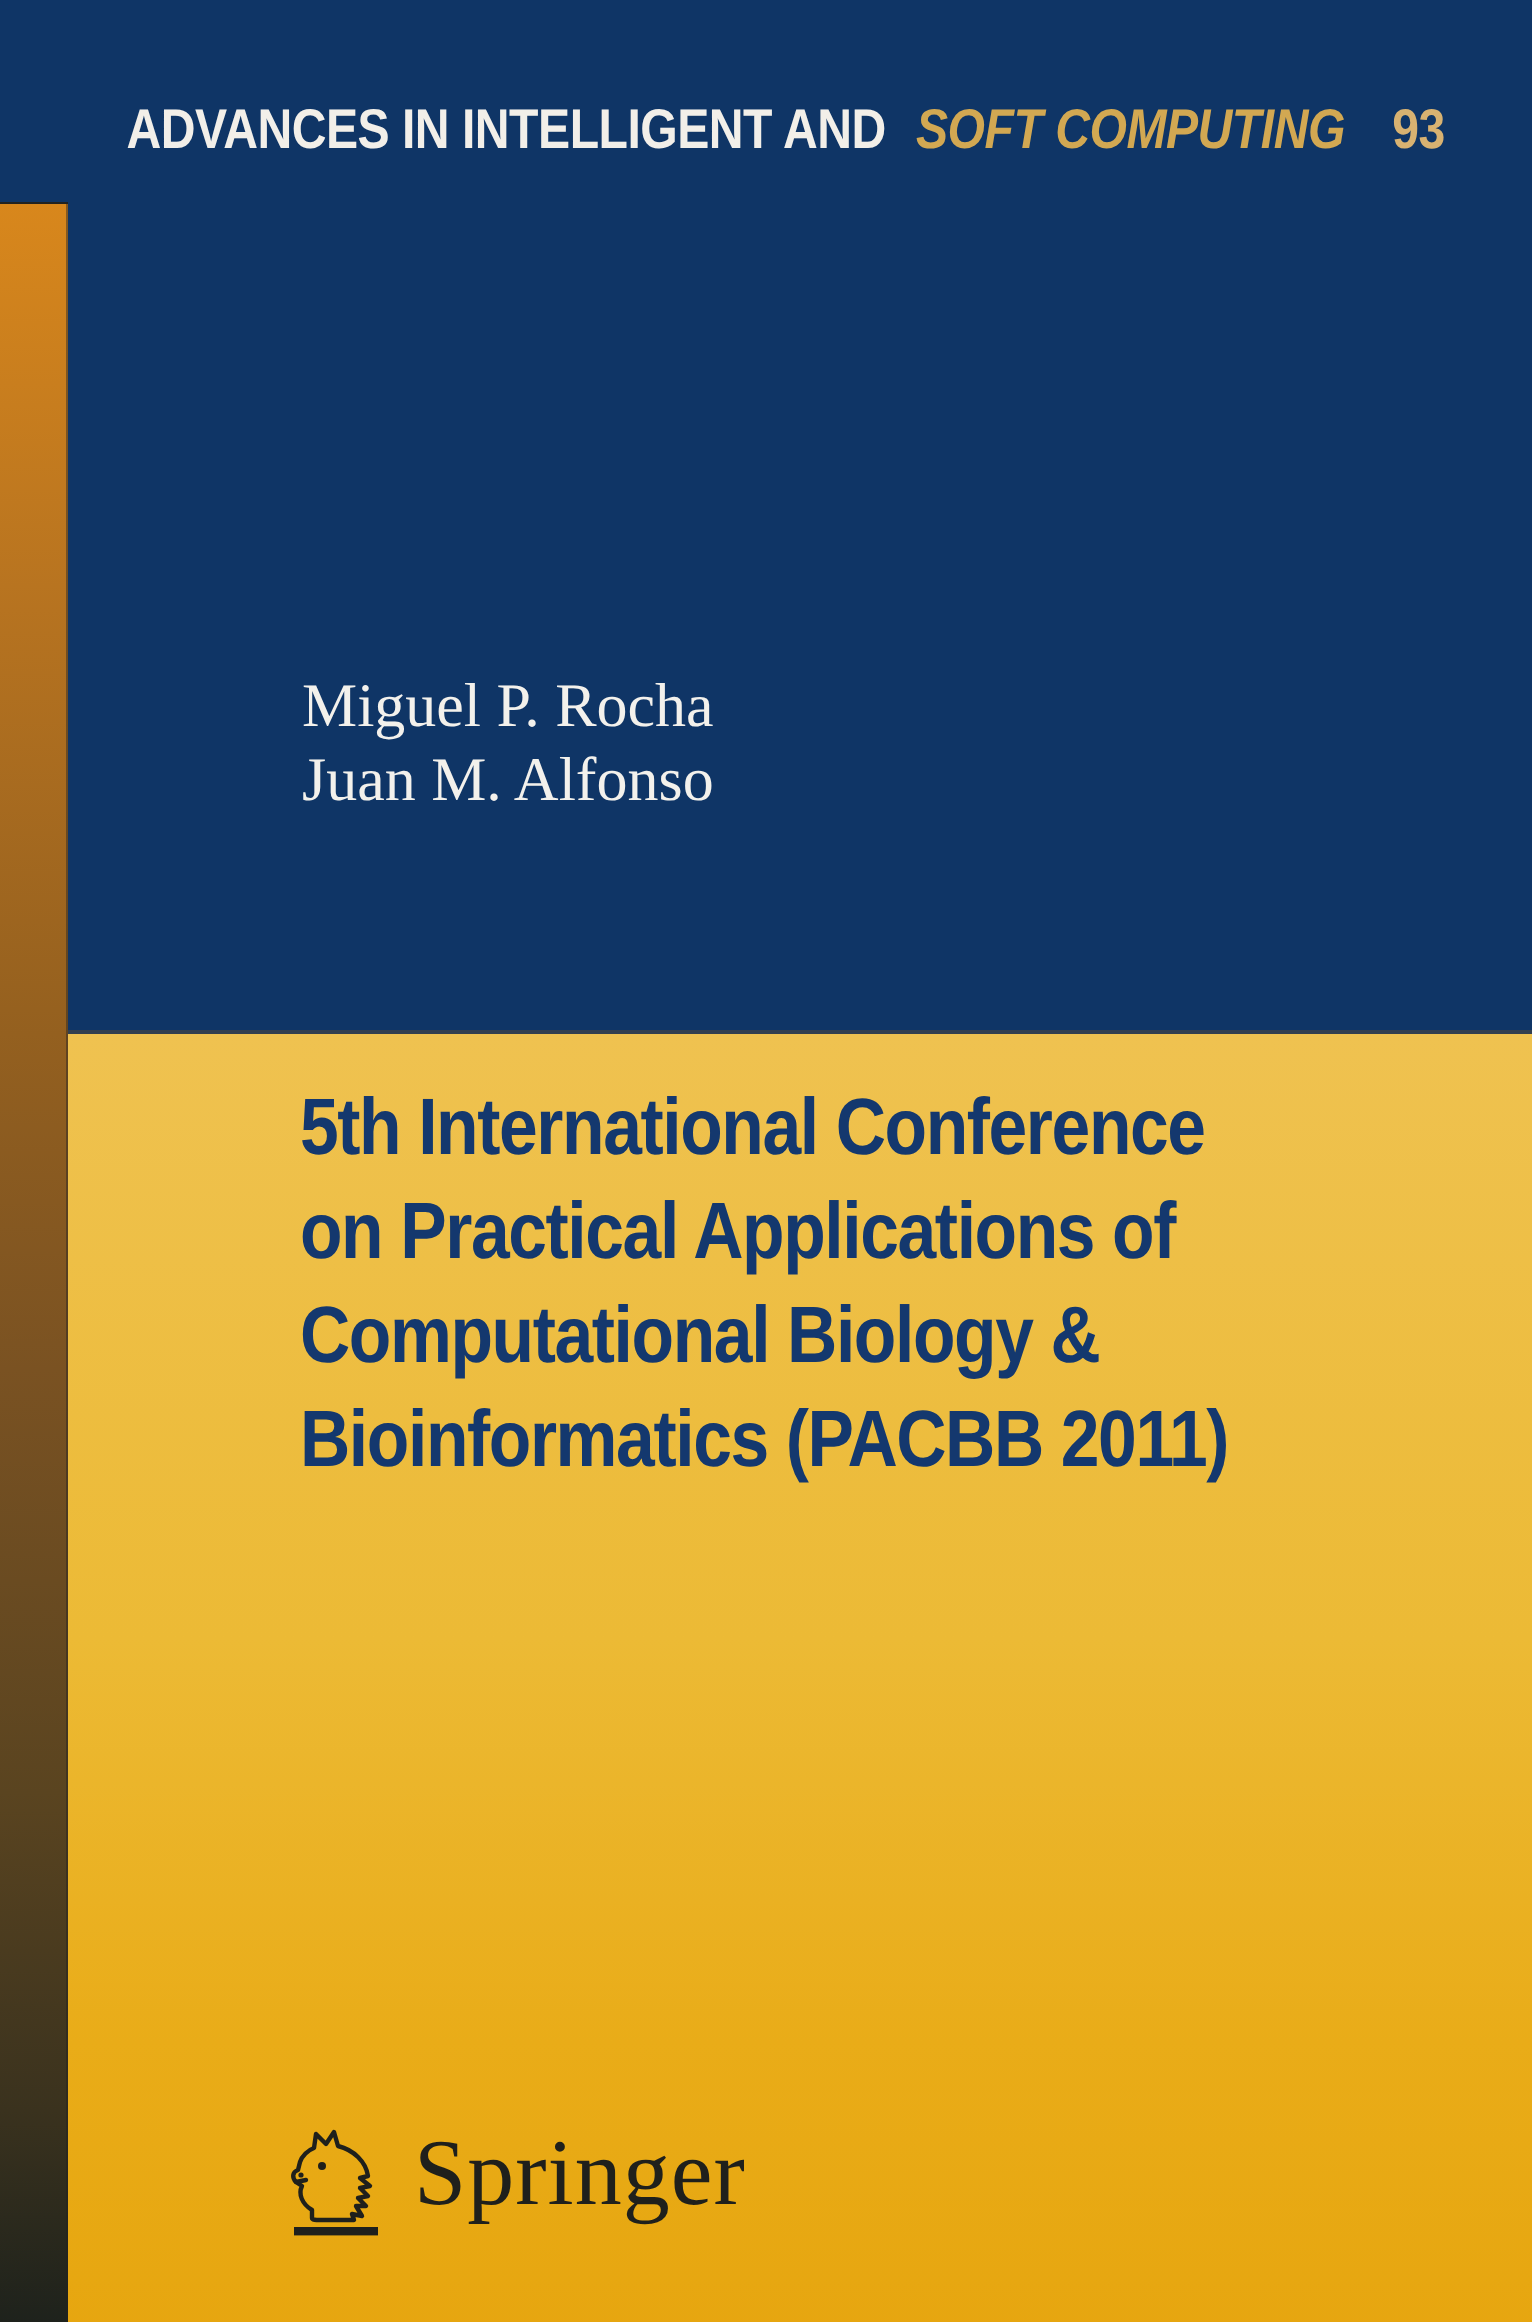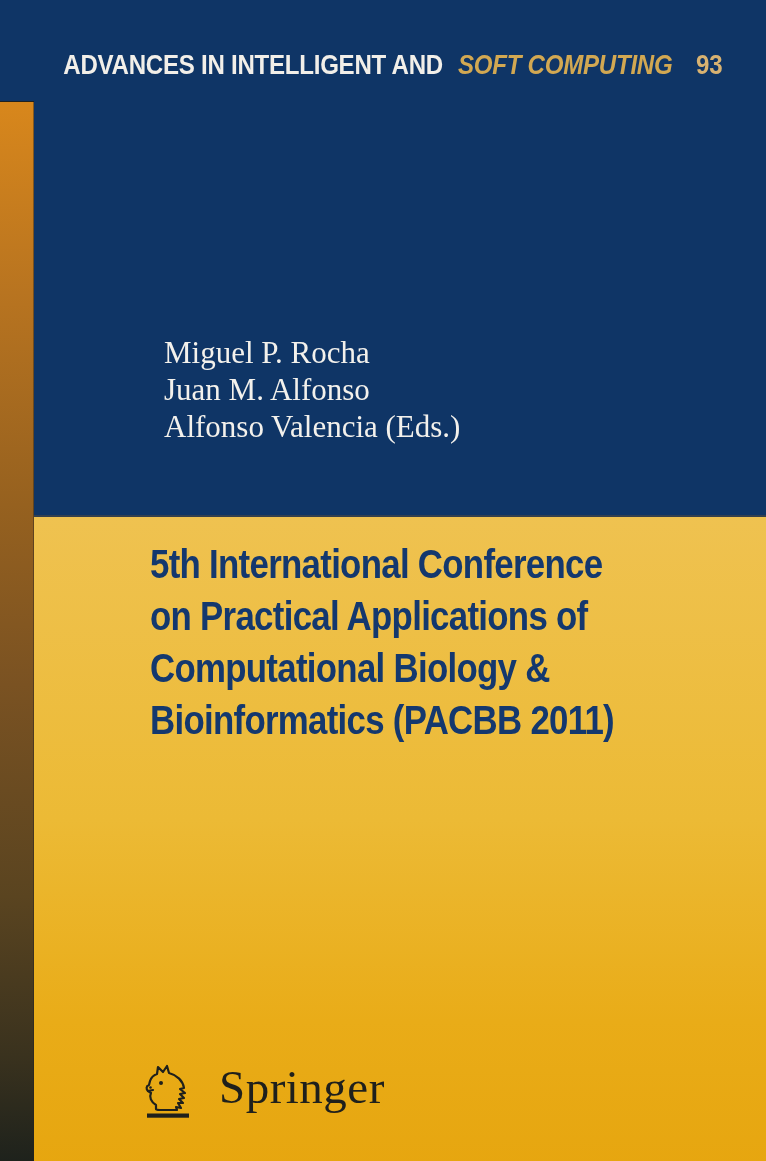--- a/index.html
+++ b/index.html
@@ -55,21 +55,20 @@
 
   
   .editors {
     position: absolute;
     top: 334px; left: 151px;
     font-family: "Liberation Serif", serif;
     font-size: 31px;
     line-height: 37px;
     color: #f3f1ec;
     z-index: 2;
-    margin-left: 13px;
   }
 
   
   .yellow-panel {
     position: absolute;
     top: 515px; left: 0;
     width: 766px; height: 674px;
     background: linear-gradient(180deg, #efc250 0%, #ecba35 45%, #e9ac18 75%, #e6a50e 100%);
     border-top: 2px solid #33404f;
     box-sizing: border-box;
@@ -89,21 +88,21 @@
     transform-origin: left top;
     white-space: nowrap;
   }
 
   
   .publisher {
     position: absolute;
     left: 145px; top: 543px;
     display: flex;
     align-items: flex-start;
-    gap: 28px;
+    gap: 16px;
   }
   .horse-icon { display: block; }
   .publisher-name {
     font-family: "Liberation Serif", serif;
     font-size: 47px;
     line-height: 50px;
     color: #1f201c;
     letter-spacing: 0.5px;
     margin-top: 2px;
   }
@@ -117,21 +116,20 @@
     <span>ADVANCES IN INTELLIGENT AND</span>
     <span class="italic-gold">SOFT COMPUTING</span>
     <span class="vol">93</span>
   </div>
 
   <div class="stripe"></div>
 
   <div class="editors">
     <div>Miguel P. Rocha</div>
     <div>Juan M. Alfonso</div>
-    <div>Alfonso Valencia (Eds.)</div>
   </div>
 
   <div class="yellow-panel">
 
     <div class="book-title">
       <div>5th International Conference</div>
       <div>on Practical Applications of</div>
       <div>Computational Biology &amp;</div>
       <div>Bioinformatics (PACBB 2011)</div>
     </div>

